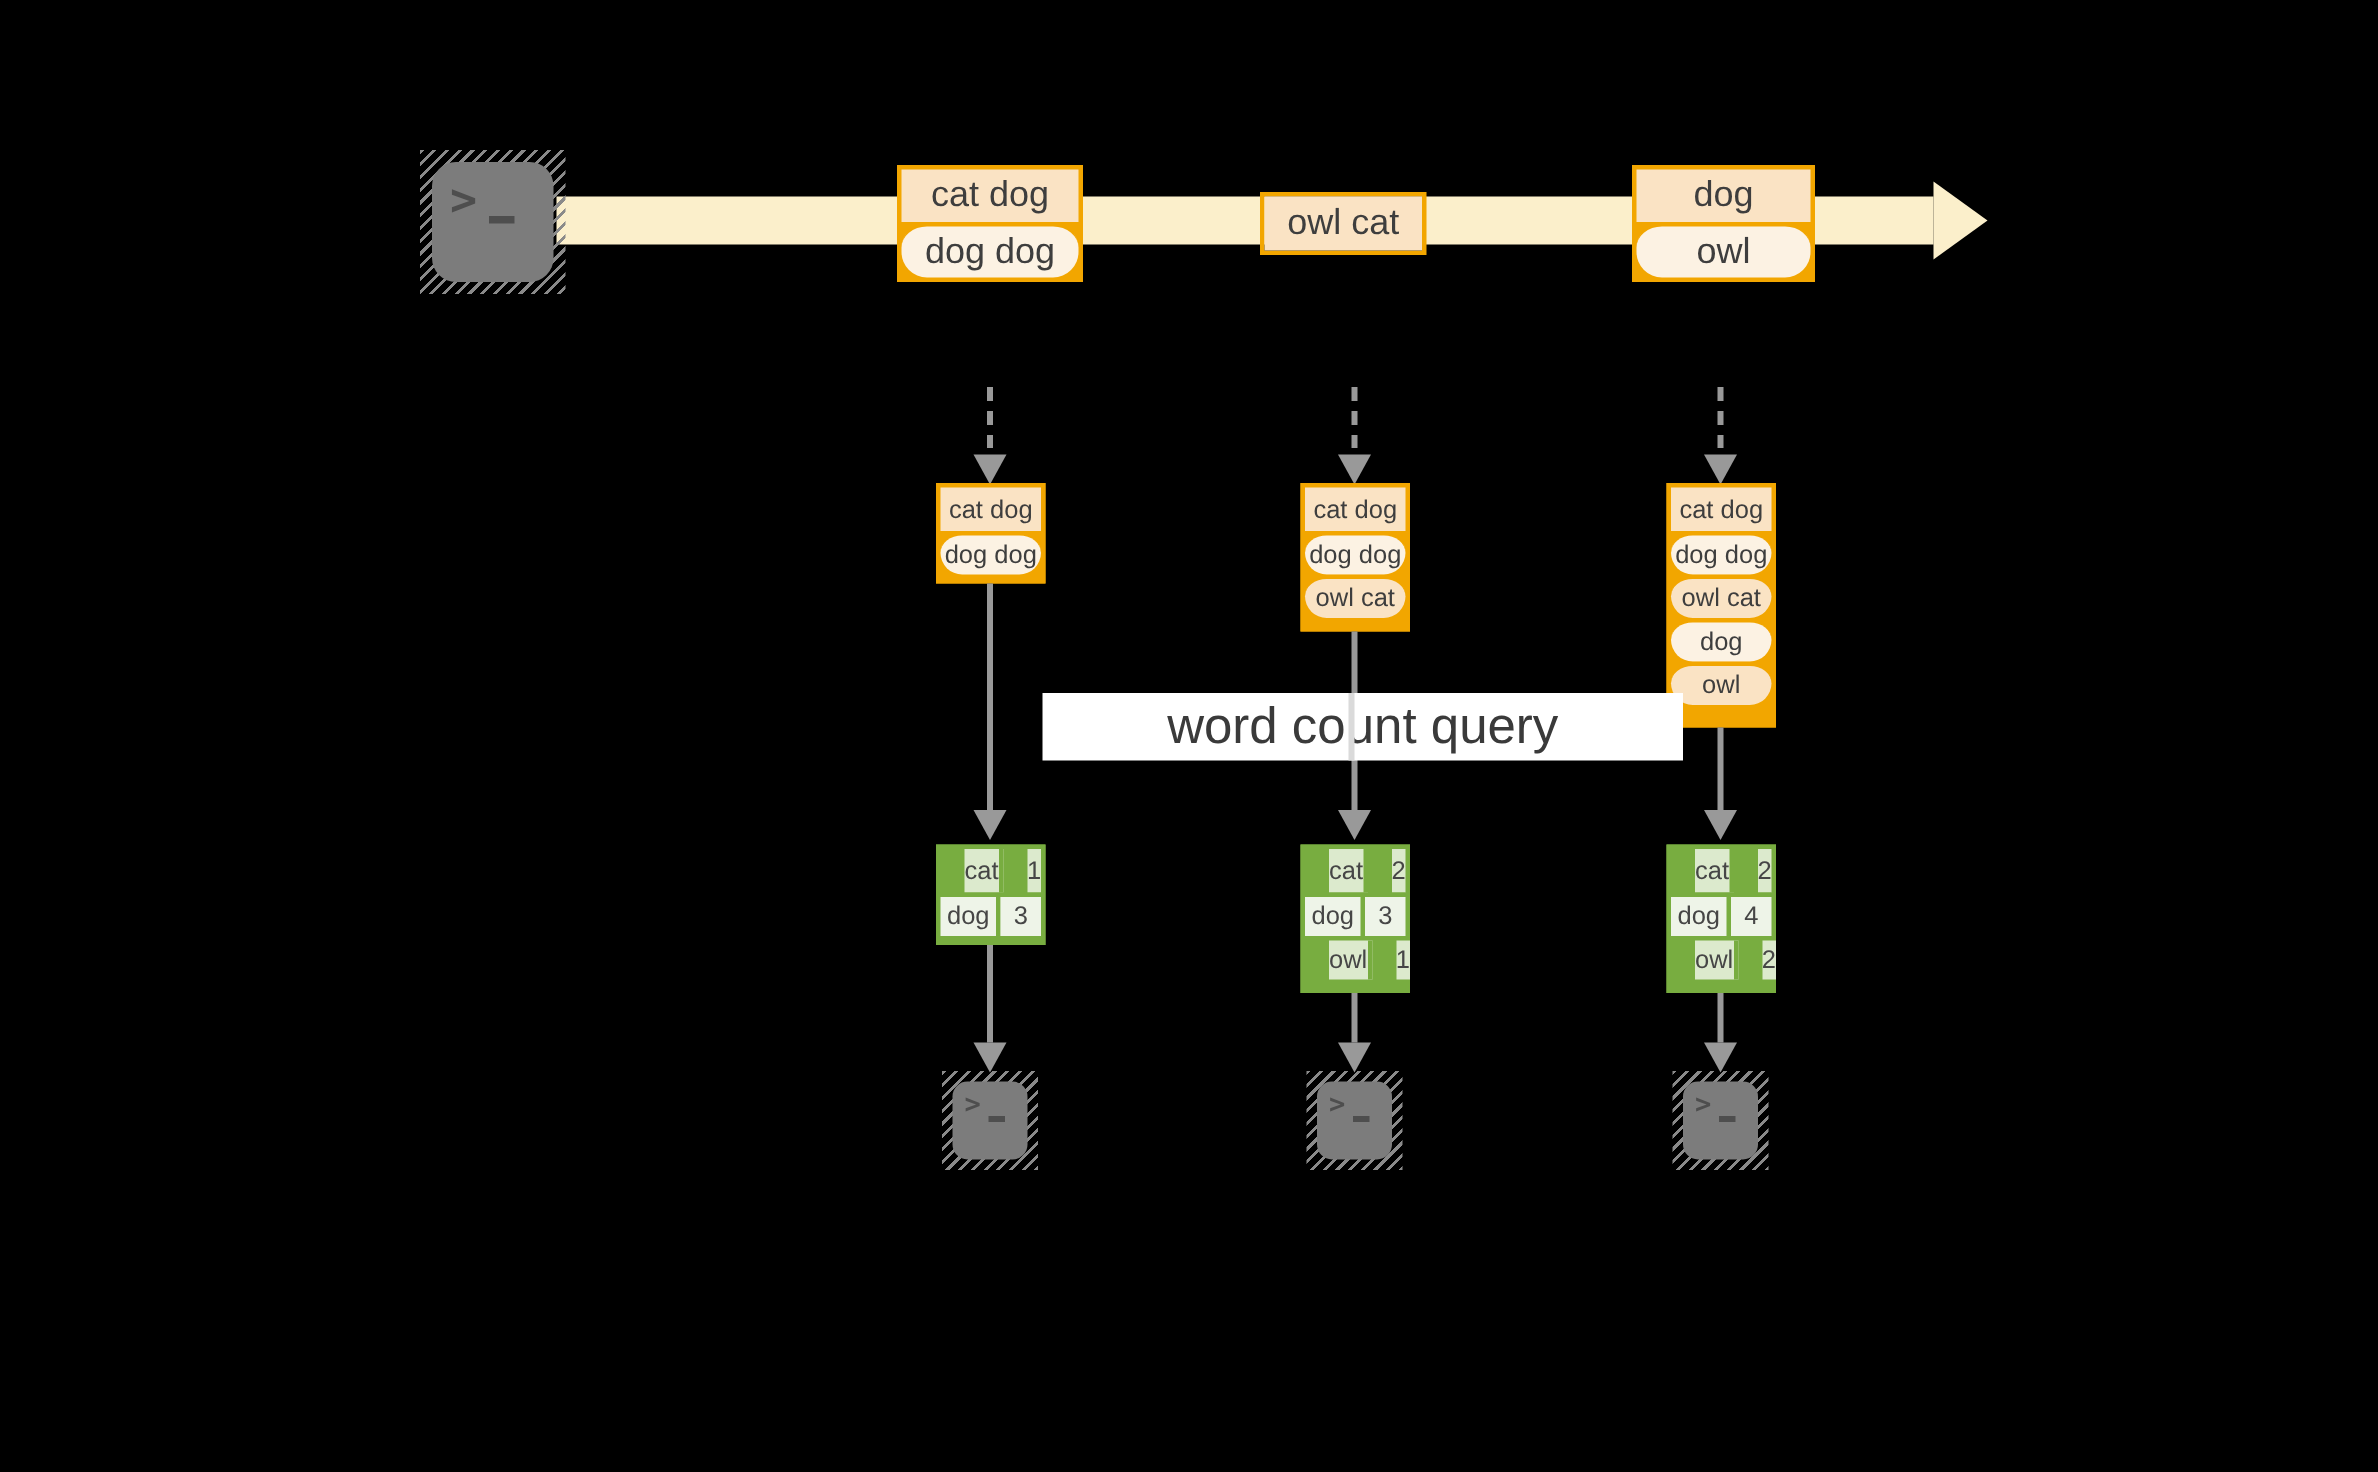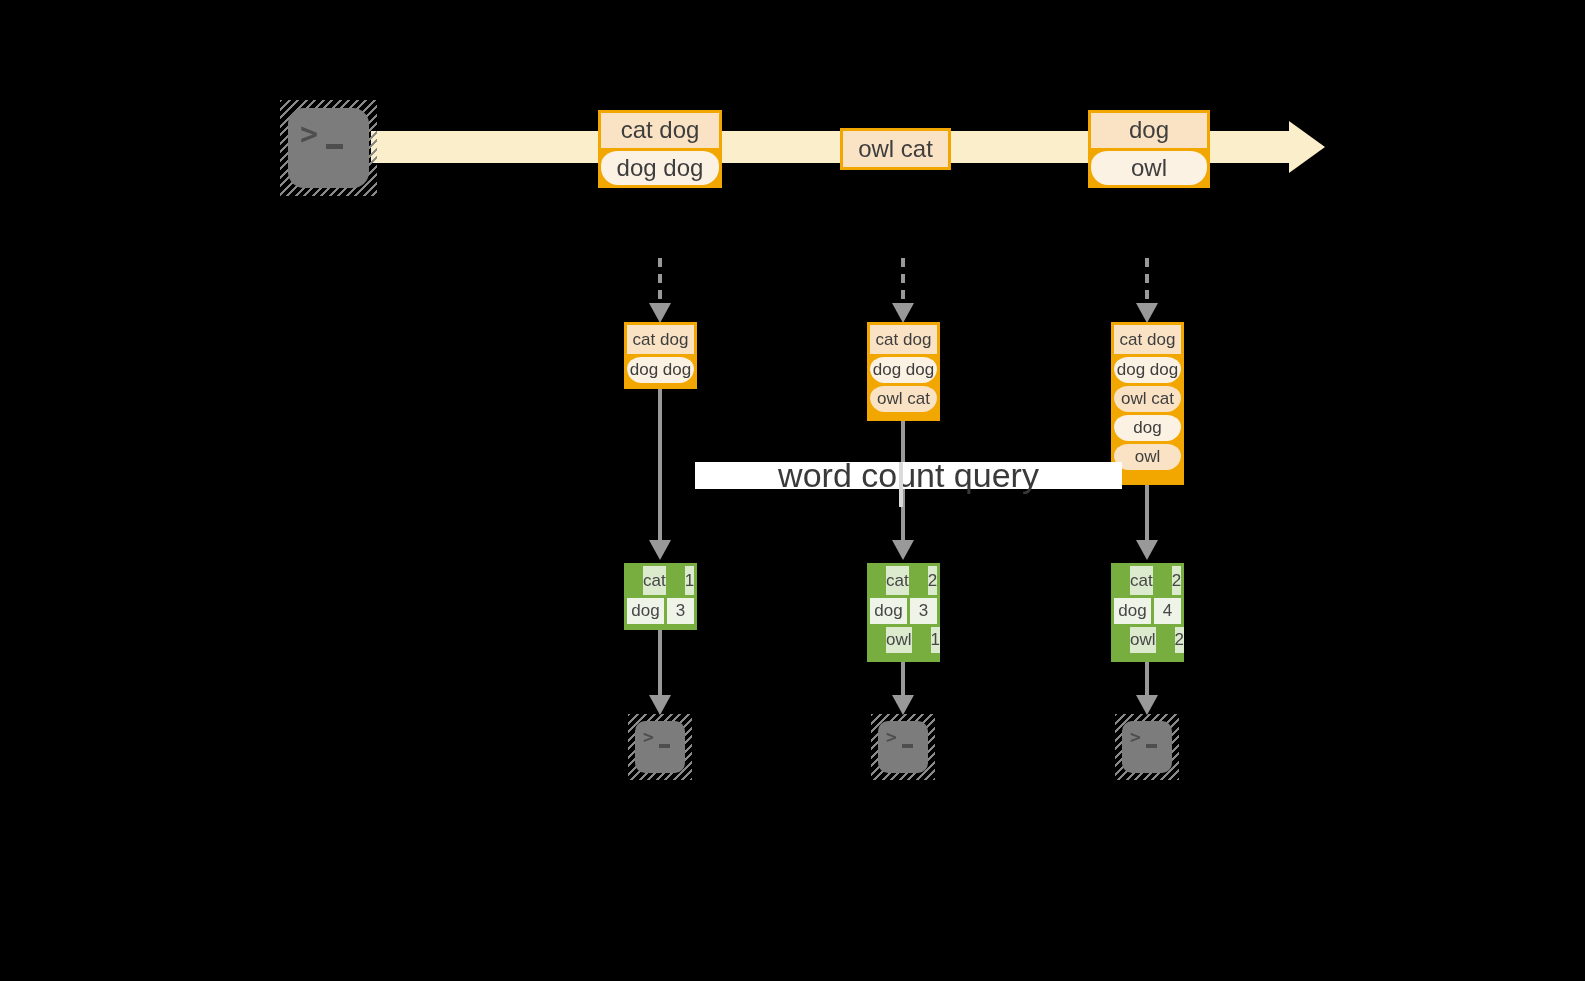--- a/index.html
+++ b/index.html
@@ -113,21 +113,21 @@
 
   <div class="abs solid-line" style="left:658px;top:389px;height:151px"></div>
   <div class="abs tri-down" style="left:649px;top:540px"></div>
 
   <div class="abs solid-line" style="left:901px;top:421px;height:119px"></div>
   <div class="abs tri-down" style="left:892px;top:540px"></div>
 
   <div class="abs solid-line" style="left:1145px;top:485px;height:55px"></div>
   <div class="abs tri-down" style="left:1136px;top:540px"></div>
 
-  <div class="abs banner" style="left:695px;top:462px;width:427px;height:27px">
+  <div class="abs banner" style="left:695px;top:462px;width:427px;height:45px">
     <div class="abs" style="left:204px;top:0;width:4px;height:45px;background:#DADADA"></div>
     <span>word count query</span>
   </div>
 
   <div class="abs gtable" style="left:624px;top:563px;height:67px">
     <div class="grow d">
       <div class="gword">cat</div>
       <div class="gcount">1</div>
     </div>
     <div class="grow l">

